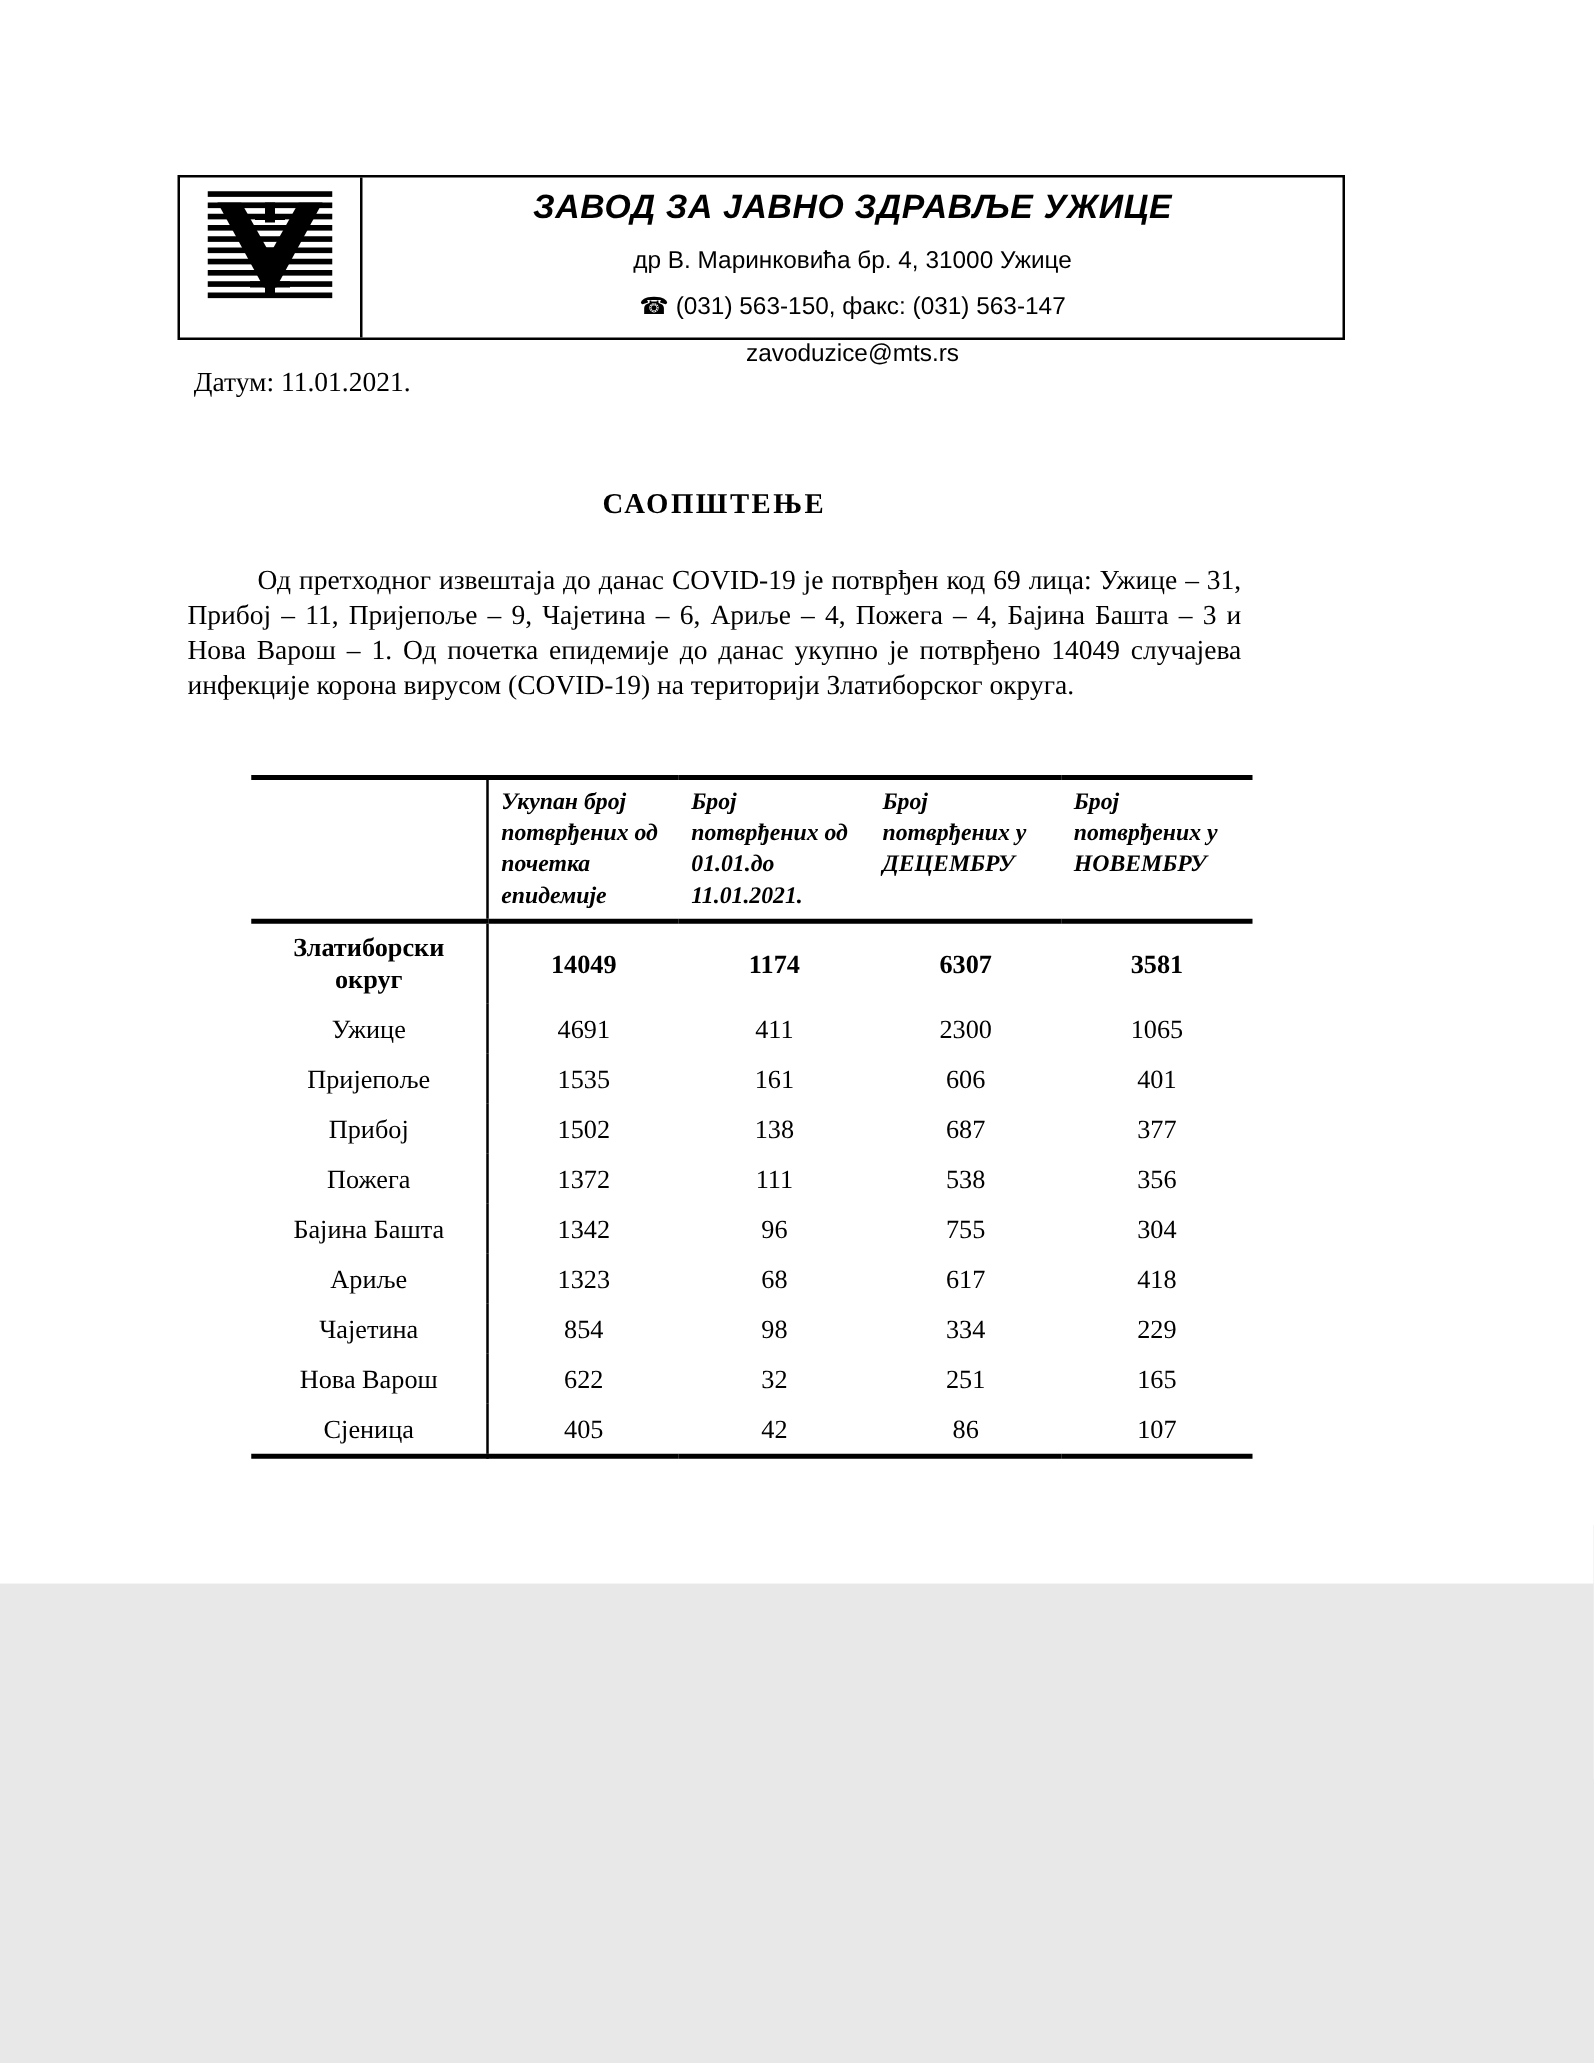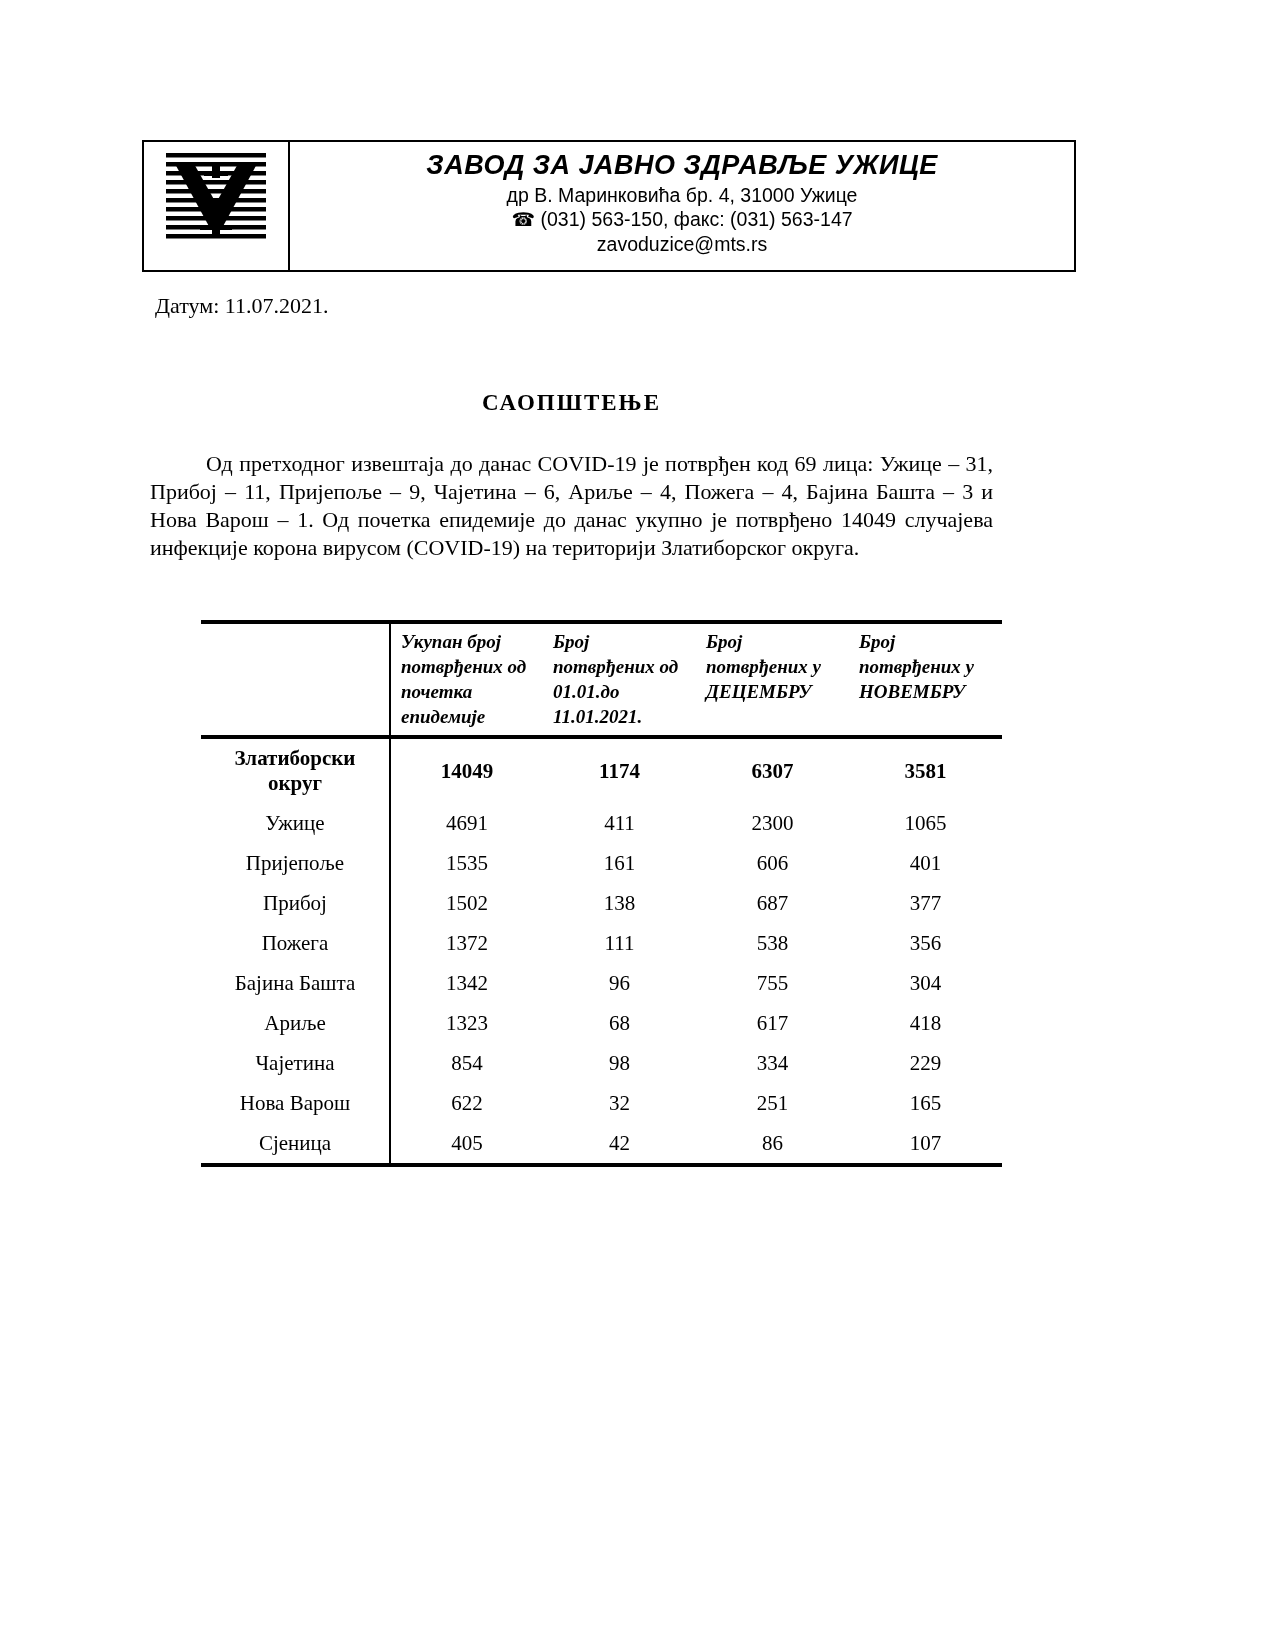--- a/index.html
+++ b/index.html
@@ -1,19 +1,19 @@
 <!DOCTYPE html>
 <html><head>
 <meta charset="utf-8">
 <style>
   html, body { margin: 0; padding: 0; background: #e8e8e8; }
   .page {
     position: relative;
     width: 1275px;
-    height: 1650px;
+    height: 1267px;
     background: #ffffff;
     margin: 0 auto;
     font-family: "Liberation Serif", serif;
     color: #000000;
     overflow: hidden;
   }
 
   
   .header-box {
     position: absolute;
@@ -41,21 +41,21 @@
     line-height: 1.25;
   }
   .institute-name {
     font-size: 27px;
     font-weight: bold;
     font-style: italic;
     letter-spacing: 0.5px;
   }
   .institute-address, .institute-phone, .institute-email {
     font-size: 19.5px;
-    margin-top: 0;
+    margin-top: 13px;
   }
   .phone-icon { font-size: 19px; }
 
   
   .date-line {
     position: absolute;
     left: 155px; top: 293px;
     font-size: 22px;
   }
   .announcement-title {
@@ -141,21 +141,21 @@
       </svg>
     </div>
     <div class="info-cell">
       <div class="institute-name">ЗАВОД ЗА ЈАВНО ЗДРАВЉЕ УЖИЦЕ</div>
       <div class="institute-address">др В. Маринковића бр. 4, 31000 Ужице</div>
       <div class="institute-phone"><span class="phone-icon">☎</span> <span>(031) 563-150, факс: (031) 563-147</span></div>
       <div class="institute-email">zavoduzice@mts.rs</div>
     </div>
   </div>
 
-  <div class="date-line">Датум: 11.07.2021.</div>
+  <div class="date-line">Датум: 11.01.2021.</div>
 
   <div class="announcement-title">САОПШТЕЊЕ</div>
 
   <div class="body-paragraph">Од претходног извештаја до данас COVID-19 је потврђен код 69 лица: Ужице – 31, Прибој – 11, Пријепоље – 9, Чајетина – 6, Ариље – 4, Пожега – 4, Бајина Башта – 3 и Нова Варош – 1. Од почетка епидемије до данас укупно је потврђено 14049 случајева инфекције корона вирусом (COVID-19) на територији Златиборског округа.</div>
 
   <table class="covid-table">
     <colgroup>
       <col class="c-name">
         <col class="c-data">
         <col class="c-data">

